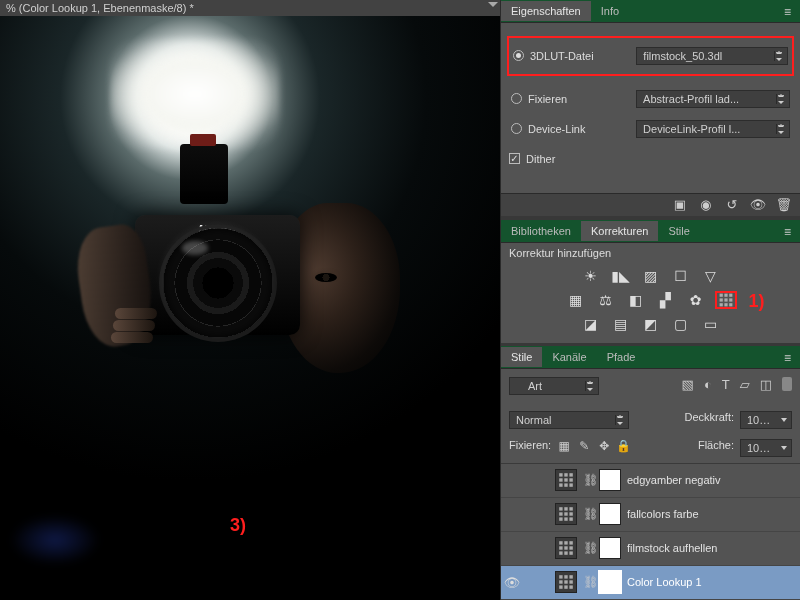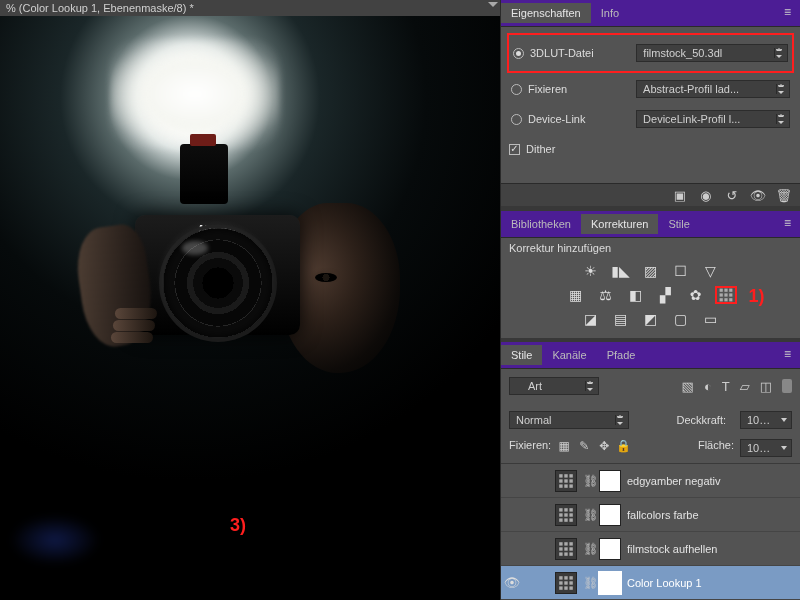--- a/index.html
+++ b/index.html
@@ -20,21 +20,21 @@
 .fingers span:nth-child(3){top:24px;left:-4px}
 .camera{position:absolute;left:27%;top:34%;width:165px;height:120px;background:linear-gradient(#1c1c1c,#000);border-radius:10px;box-shadow:0 0 20px rgba(0,0,0,.8)}
 .brand{position:absolute;top:8px;left:50%;transform:translateX(-50%);color:#eee;font-size:12px;letter-spacing:1px;font-style:italic;font-weight:bold}
 .lens{position:absolute;left:50%;top:48%;transform:translate(-50%,-40%);width:110px;height:110px;border-radius:50%;background:radial-gradient(circle,#000 0 20%,#0a0a0a 20% 32%,#1a1a1a 32% 40%,#070707 40% 55%,#262626 55% 56%,#0b0b0b 56% 70%,#3a3a3a 70% 72%,#0f0f0f 72% 100%);box-shadow:inset 0 0 10px #000, -2px -4px 8px rgba(255,255,255,.06),0 0 0 4px #1b1b1b}
 .lens::after{content:"";position:absolute;left:18%;top:12%;width:26px;height:14px;background:rgba(255,255,255,.25);border-radius:50%;filter:blur(2px)}
 .face{position:absolute;left:56%;top:32%;width:120px;height:170px;background:radial-gradient(ellipse at 30% 40%,#4d3a2f 0%,#2c2019 35%,#0d0a08 70%,#000 100%);border-radius:40% 45% 50% 48%}
 .eye{position:absolute;left:63%;top:44%;width:22px;height:9px;background:radial-gradient(circle at 50% 50%,#1a1510 0 30%,#000 30% 100%);border-radius:50%;box-shadow:0 -2px 3px rgba(60,45,35,.5)}
 .flare{position:absolute;left:2%;bottom:6%;width:90px;height:50px;background:radial-gradient(ellipse,rgba(30,50,140,.5),transparent 70%);filter:blur(4px)}
 .ann{position:absolute;color:#ff1e1e;font-weight:bold;font-size:18px;font-family:Arial}
 .panelcol{width:300px;background:#535353;display:flex;flex-direction:column;border-left:1px solid #2a2a2a}
-.tabstrip{display:flex;align-items:center;background:#4c1d95;height:40px;border-bottom:1px solid #2a2a2a;position:relative}
+.tabstrip{display:flex;align-items:center;background:#14532d;height:40px;border-bottom:1px solid #2a2a2a;position:relative}
 .tabstrip .tab{padding:4px 10px;color:#bbb;cursor:default}
 .tabstrip .tab.active{background:#535353;color:#e6e6e6}
 .tabstrip .flyout{position:absolute;right:4px;top:5px}
 .flyout{width:12px;height:10px}
 .flyout::before{content:"≡";color:#ccc;font-size:12px}
 .panelbody{background:#535353;padding:6px 8px}
 .proprow{display:flex;align-items:center;gap:6px;margin:4px 0;height:20px}
 .icon-grid{width:16px;height:16px;display:inline-block;background:
  linear-gradient(#aaa,#aaa) 0 0/4px 4px no-repeat,
  linear-gradient(#aaa,#aaa) 6px 0/4px 4px no-repeat,
@@ -47,28 +47,28 @@
  linear-gradient(#aaa,#aaa) 12px 12px/4px 4px no-repeat}
 .icon-mask{width:16px;height:16px;border:1px solid #aaa;background:linear-gradient(90deg,#fff 50%,#222 50%)}
 .radio{width:11px;height:11px;border-radius:50%;border:1px solid #bbb;display:inline-flex;align-items:center;justify-content:center}
 .radio.sel::after{content:"";width:5px;height:5px;border-radius:50%;background:#ddd}
 .chk{width:11px;height:11px;border:1px solid #bbb;display:inline-flex;align-items:center;justify-content:center;color:#ddd;font-size:10px;line-height:1}
 .dd{height:18px;background:#3f3f3f;border:1px solid #2c2c2c;display:flex;align-items:center;padding:0 16px 0 6px;position:relative;color:#ddd;min-width:0}
 .dd::after{content:"";position:absolute;right:4px;top:3px;width:8px;height:10px;background:linear-gradient(#bbb,#bbb) center 1px/6px 1px no-repeat;border-left:1px solid #2a2a2a}
 .dd::before{content:"";position:absolute;right:5px;top:3px;border-left:3px solid transparent;border-right:3px solid transparent;border-bottom:3px solid #ccc}
 .dd .dn{position:absolute;right:5px;bottom:3px;border-left:3px solid transparent;border-right:3px solid transparent;border-top:3px solid #ccc}
 .dd span{overflow:hidden;text-overflow:ellipsis;white-space:nowrap}
-.redbox{border:2px solid #ff1e1e;padding:2px;margin:0 -2px}
+.redbox{border:2px solid #ff1e1e;padding:2px;margin:7px -2px}
 .iconbar{display:flex;gap:10px;justify-content:flex-end;padding:4px 8px;background:#424242;border-top:1px solid #2a2a2a;border-bottom:1px solid #383838}
 .iconbar .ic{width:16px;height:14px;color:#ccc;display:inline-flex;align-items:center;justify-content:center;font-size:13px}
 .adjgrid{display:flex;flex-direction:column;gap:6px;align-items:center;padding:6px 0 10px}
 .adjrow{display:flex;gap:8px}
 .adjrow .ai{width:22px;height:18px;display:inline-flex;align-items:center;justify-content:center;color:#ddd;font-size:14px}
 .sublabel{color:#ddd;padding:4px 8px 2px;font-size:11px}
-.layersopts{display:flex;align-items:center;gap:14px;padding:8px 8px}
+.layersopts{display:flex;align-items:flex-start;gap:6px;padding:8px 8px}
 .fieldlabel{color:#ddd}
 .pct{display:flex;align-items:center;gap:2px}
 .pct .dd{width:52px;padding-right:20px}
 .pct .dd::before,.pct .dd::after{content:none}
 .pct .dd .car{position:absolute;right:4px;top:6px;border-left:3px solid transparent;border-right:3px solid transparent;border-top:4px solid #ccc}
 .lockrow{display:flex;align-items:flex-start;gap:6px;padding:2px 8px 6px;border-bottom:1px solid #3a3a3a}
 .lockrow .li{width:14px;height:14px;color:#ccc;display:inline-flex;align-items:center;justify-content:center;font-size:12px}
 .layerlist{display:flex;flex-direction:column}
 .layer{display:flex;align-items:center;height:34px;border-bottom:1px solid #454545;padding:0 6px 0 2px;gap:6px}
 .layer.sel{background:#7a9bc4}

